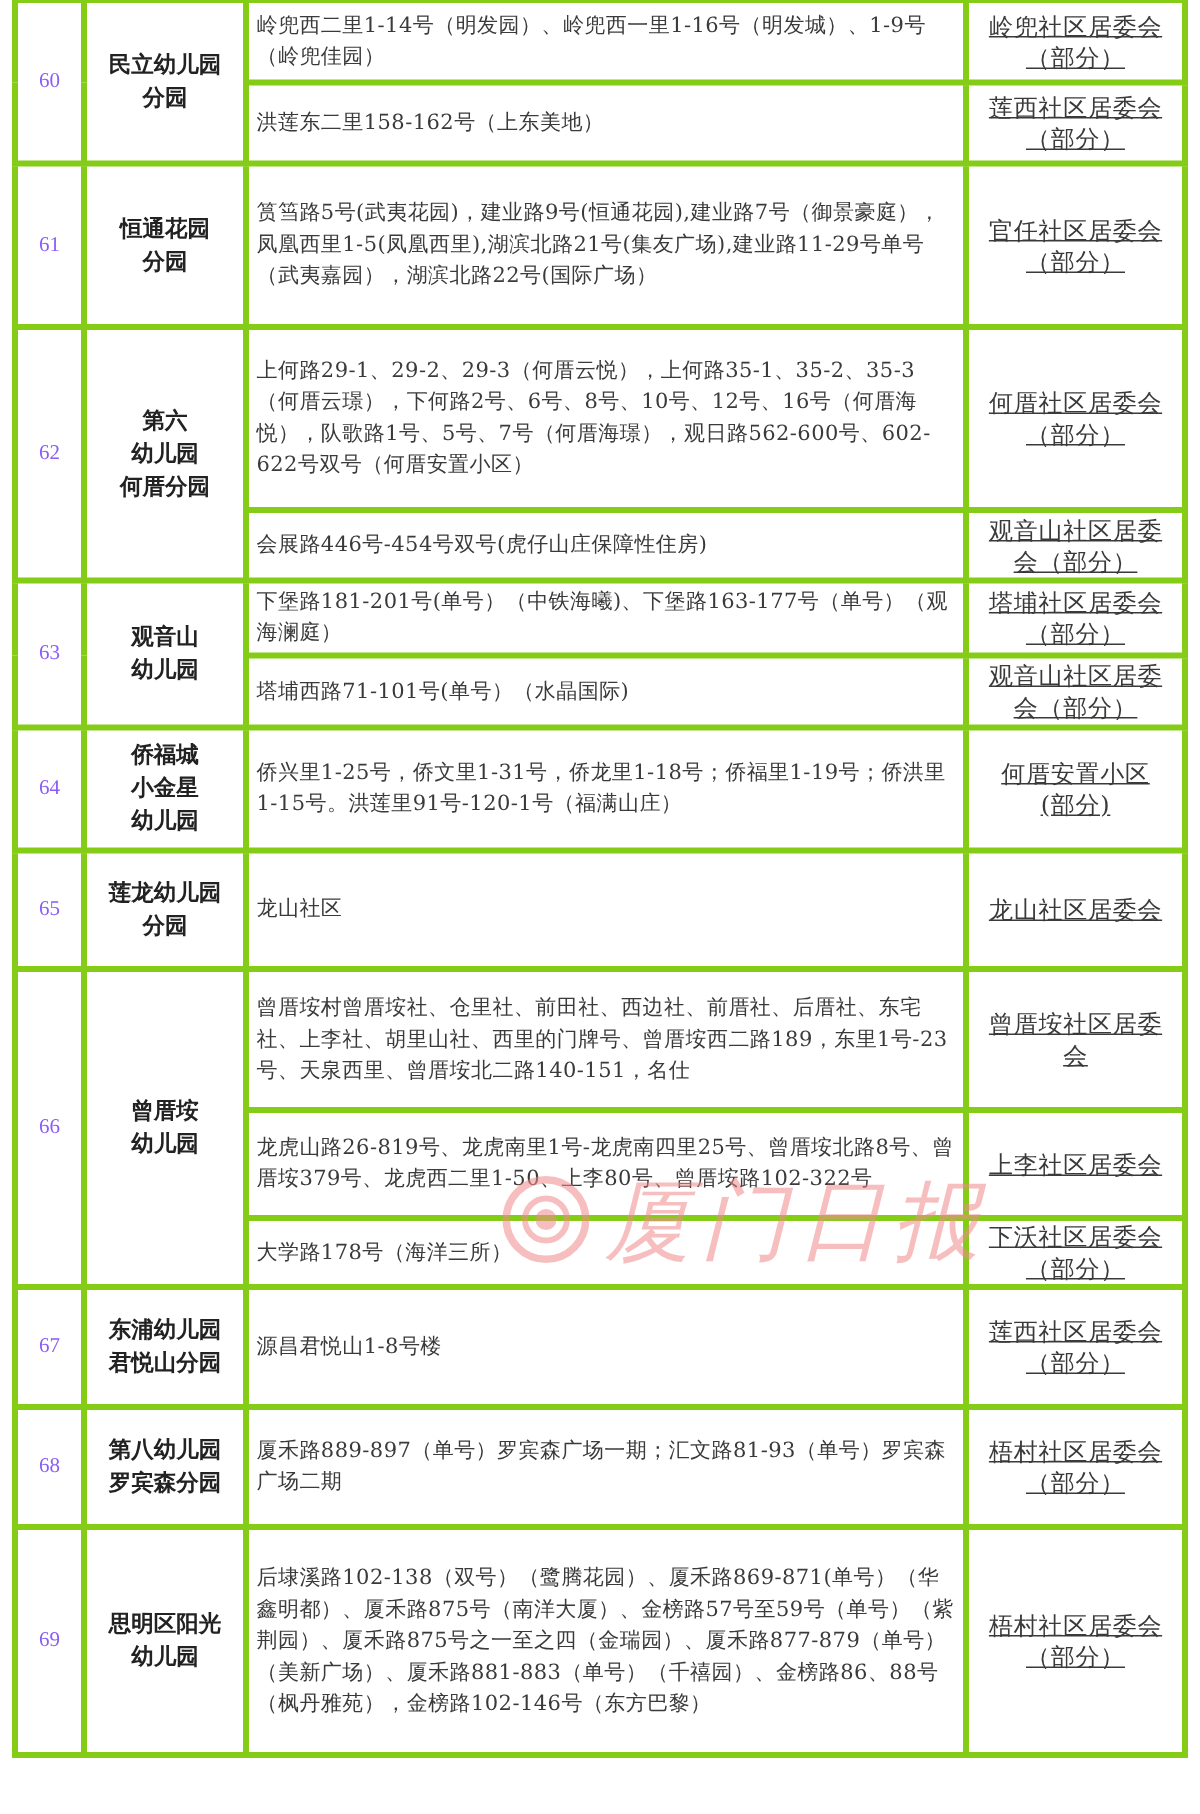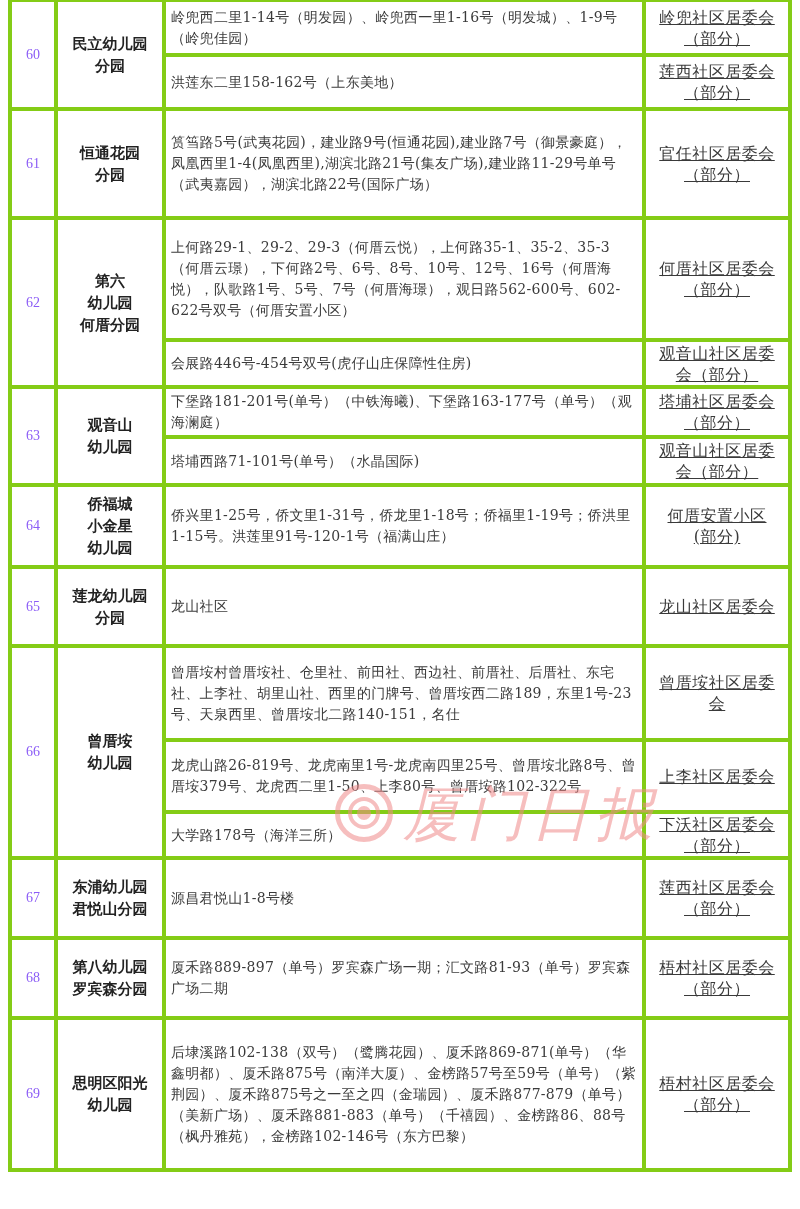--- a/index.html
+++ b/index.html
@@ -60,21 +60,21 @@
             <div>莲西社区居委会</div>
             <div>（部分）</div>
           </td>
         </tr>
         <tr style="height: 109px;">
           <td class="num" rowspan="1">61</td>
           <td class="name" rowspan="1">
             <div>恒通花园</div>
             <div>分园</div>
           </td>
-          <td class="area">筼筜路5号(武夷花园)，建业路9号(恒通花园),建业路7号（御景豪庭），凤凰西里1-4(凤凰西里),湖滨北路21号(集友广场),建业路11-29号单号（武夷嘉园），湖滨北路22号(国际广场）</td>
+          <td class="area">筼筜路5号(武夷花园)，建业路9号(恒通花园),建业路7号（御景豪庭），凤凰西里1-5(凤凰西里),湖滨北路21号(集友广场),建业路11-29号单号（武夷嘉园），湖滨北路22号(国际广场）</td>
           <td class="comm">
             <div>官任社区居委会</div>
             <div>（部分）</div>
           </td>
         </tr>
         <tr style="height: 122px;">
           <td class="num" rowspan="2">62</td>
           <td class="name" rowspan="2">
             <div>第六</div>
             <div>幼儿园</div>

